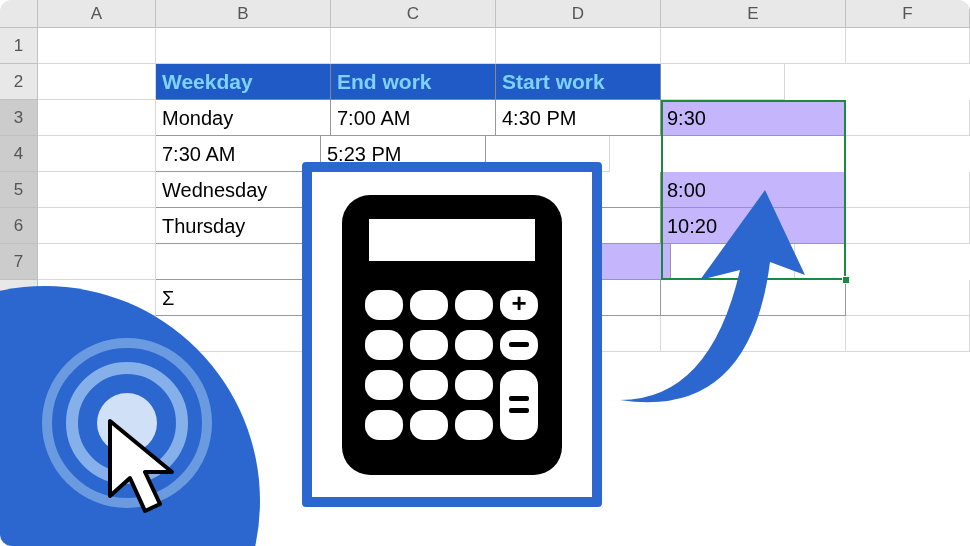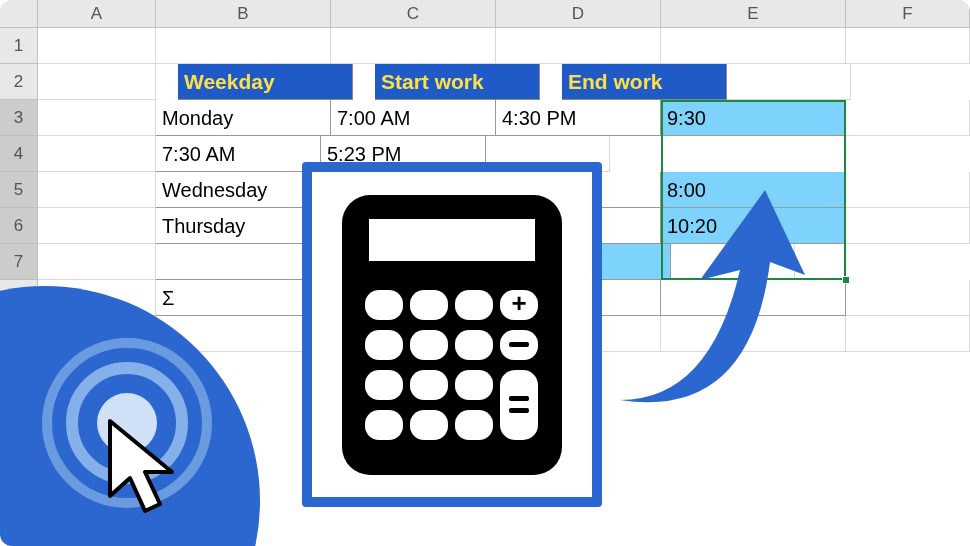--- a/index.html
+++ b/index.html
@@ -60,35 +60,34 @@
     .cell {
       border-right: 1px solid #d8d8d8;
       border-bottom: 1px solid #d8d8d8;
       font-size: 20px;
       padding: 4px 6px;
       line-height: 28px;
       background: #fff;
     }
     .th {
       background: #1f5ac6;
-      color: #fde047;
+      color: #7dd3fc;
       font-weight: bold;
       font-size: 21px;
       border-right: 1px solid #888;
       border-bottom: 1px solid #888;
-      margin-left: 22px;
     }
     .td {
       background: #fff;
       border-right: 1px solid #999;
       border-bottom: 1px solid #999;
       color: #000;
     }
     .sel {
-      background: #7dd3fc;
+      background: #c4b5fd;
     }
     .sel-outline {
       position: absolute;
       border: 2px solid #1a8a3e;
       pointer-events: none;
       z-index: 5;
     }
     .fill-handle {
       position: absolute;
       width: 8px; height: 8px;
@@ -161,22 +160,22 @@
     <div class="cell col-C"></div>
     <div class="cell col-D"></div>
     <div class="cell col-E"></div>
     <div class="cell col-F"></div>
   </div>
 
   <div class="row">
     <div class="row-num">2</div>
     <div class="cell col-A"></div>
     <div class="cell th col-B">Weekday</div>
+    <div class="cell th col-D">End work</div>
     <div class="cell th col-C">Start work</div>
-    <div class="cell th col-D">End work</div>
     <div class="cell col-F"></div>
   </div>
 
   <div class="row">
     <div class="row-num row-hl">3</div>
     <div class="cell col-A"></div>
     <div class="cell td col-B">Monday</div>
     <div class="cell td col-C">7:00 AM</div>
     <div class="cell td col-D">4:30 PM</div>
     <div class="cell td sel col-E">9:30</div>

